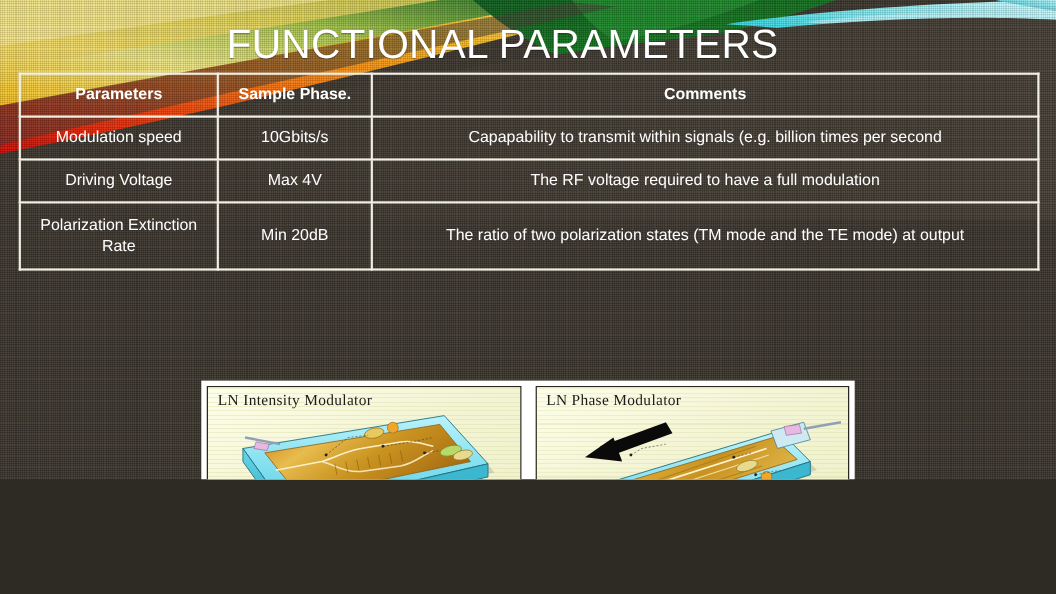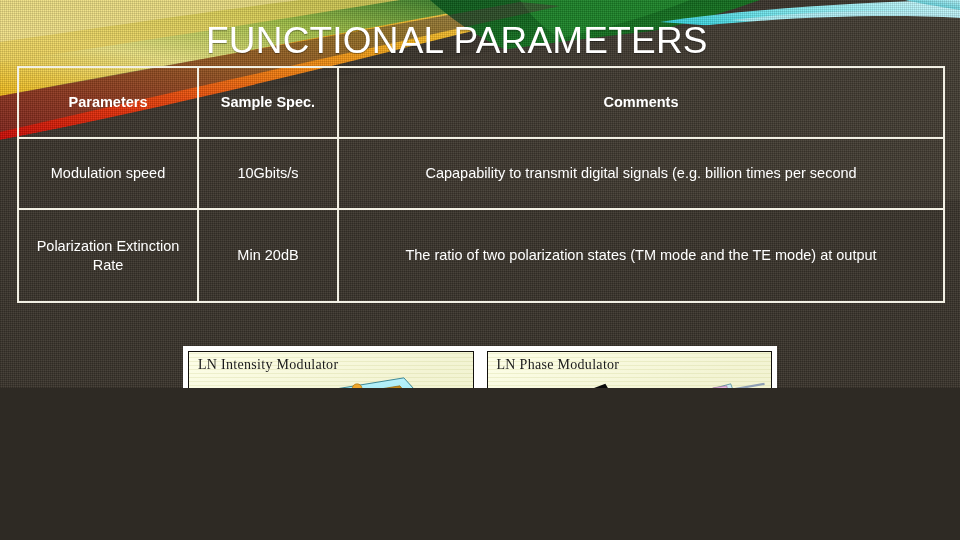--- a/index.html
+++ b/index.html
@@ -3,21 +3,21 @@
 <meta charset="utf-8">
 <style>
   html, body {
     margin: 0;
     padding: 0;
     background: #2e2a24;
   }
   #slide {
     position: relative;
     width: 960px;
-    height: 388px;
+    height: 436px;
     overflow: hidden;
     background: #3a342c;
     font-family: "Liberation Sans", sans-serif;
   }
 
   
   .bg-base {
     position: absolute;
     inset: 0;
     background: #3b352d;
@@ -63,21 +63,21 @@
     border-collapse: collapse;
     table-layout: fixed;
   }
   .spec-table td, .spec-table th {
     border: 2px solid #f2f0e4;
     color: #ffffff;
     text-align: center;
     vertical-align: middle;
     font-size: 14.5px;
     line-height: 19px;
-    padding: 20px 6px;
+    padding: 4px 6px;
     font-weight: normal;
     background: transparent;
   }
   .spec-table th {
     font-weight: bold;
     font-size: 14.5px;
   }
   .col-param   { width: 180px; }
   .col-sample  { width: 140px; }
   .col-comment { width: 606px; }
@@ -200,29 +200,34 @@
 
   <table class="spec-table">
     <colgroup>
       <col class="col-param">
         <col class="col-sample">
         <col class="col-comment">
     </colgroup>
     <thead>
       <tr class="row-head">
         <th>Parameters</th>
-        <th>Sample Spec.</th>
+        <th>Sample Phase.</th>
         <th>Comments</th>
       </tr>
     </thead>
     <tbody>
       <tr class="r1">
         <td>Modulation speed</td>
         <td>10Gbits/s</td>
-        <td>Capapability to transmit digital signals (e.g. billion times per second</td>
+        <td>Capapability to transmit within signals (e.g. billion times per second</td>
+      </tr>
+      <tr class="r3">
+        <td>Driving Voltage</td>
+        <td>Max 4V</td>
+        <td>The RF voltage required to have a full modulation</td>
       </tr>
       <tr class="r6">
         <td>Polarization Extinction Rate</td>
         <td>Min 20dB</td>
         <td>The ratio of two polarization states (TM mode and the TE mode) at output</td>
       </tr>
     </tbody>
   </table>
 
   <div class="figures">

